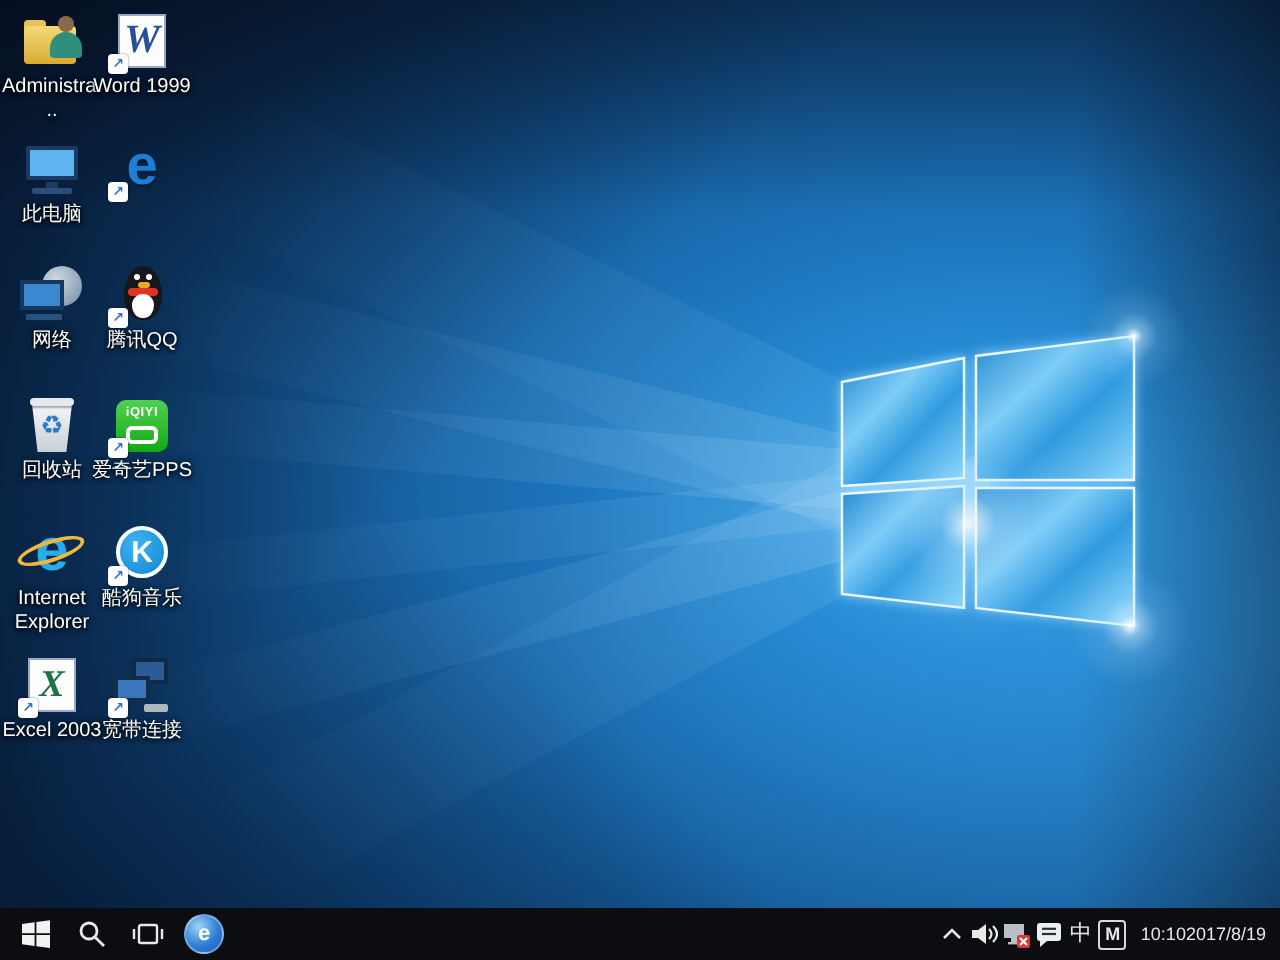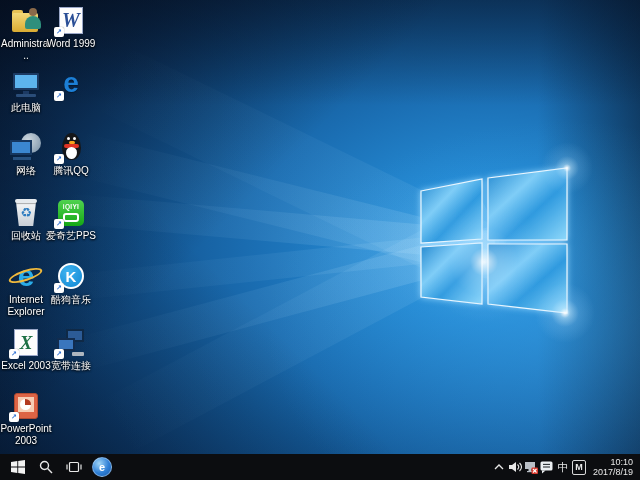--- a/index.html
+++ b/index.html
@@ -102,21 +102,21 @@
            display:flex;align-items:center;color:#e8e8e8}
   .tb-btn{width:28px;height:26px;display:flex;align-items:center;justify-content:center}
   .pin-circle{width:18px;height:18px;border-radius:50%;border:1px solid rgba(255,255,255,.35);
       background:radial-gradient(circle at 35% 30%, #9fd4f5, #2f7fd6 55%, #1559a8);
       display:flex;align-items:center;justify-content:center;font:bold 11px "Liberation Sans",sans-serif;color:#fff}
   .tray{margin-left:auto;display:flex;align-items:center;gap:2px;padding-right:4px}
   .tray-item{width:14px;height:22px;display:flex;align-items:center;justify-content:center}
   .ime-lang{font-size:11px;line-height:12px}
   .ime-box{width:13px;height:13px;border:1px solid #d9d9d9;border-radius:2px;font-size:9px;font-weight:bold;
            display:flex;align-items:center;justify-content:center}
-  .clock{display:flex;flex-direction:column;align-items:flex-end;font-size:9px;line-height:10px;padding:0 3px 0 5px;text-align:right}
+  .clock{display:flex;align-items:flex-end;font-size:9px;line-height:10px;padding:0 3px 0 5px;text-align:right}
 </style>
 </head>
 <body>
 
 <div class="screen">
 
   <div class="wallpaper">
     <div class="beam b1"></div>
     <div class="beam b2"></div>
     <div class="beam b3"></div>
@@ -193,29 +193,20 @@
   <div class="cell c1 r6">
     <div class="art">
       <div class="page">
           <span class="letter-x">X</span>
         </div>
       <div class="sc">↗</div>
     </div>
     <div class="lbl">Excel 2003</div>
   </div>
 
-  <div class="cell c1 r7">
-    <div class="art">
-      <div class="pp"></div>
-        <div class="pp-in"></div>
-        <div class="pp-pie"></div>
-      <div class="sc">↗</div>
-    </div>
-    <div class="lbl">PowerPoint 2003</div>
-  </div>
 
   <div class="cell c2 r1">
     <div class="art">
       <div class="page">
           <span class="letter-w">W</span>
         </div>
       <div class="sc">↗</div>
     </div>
     <div class="lbl">Word 1999</div>
   </div>

